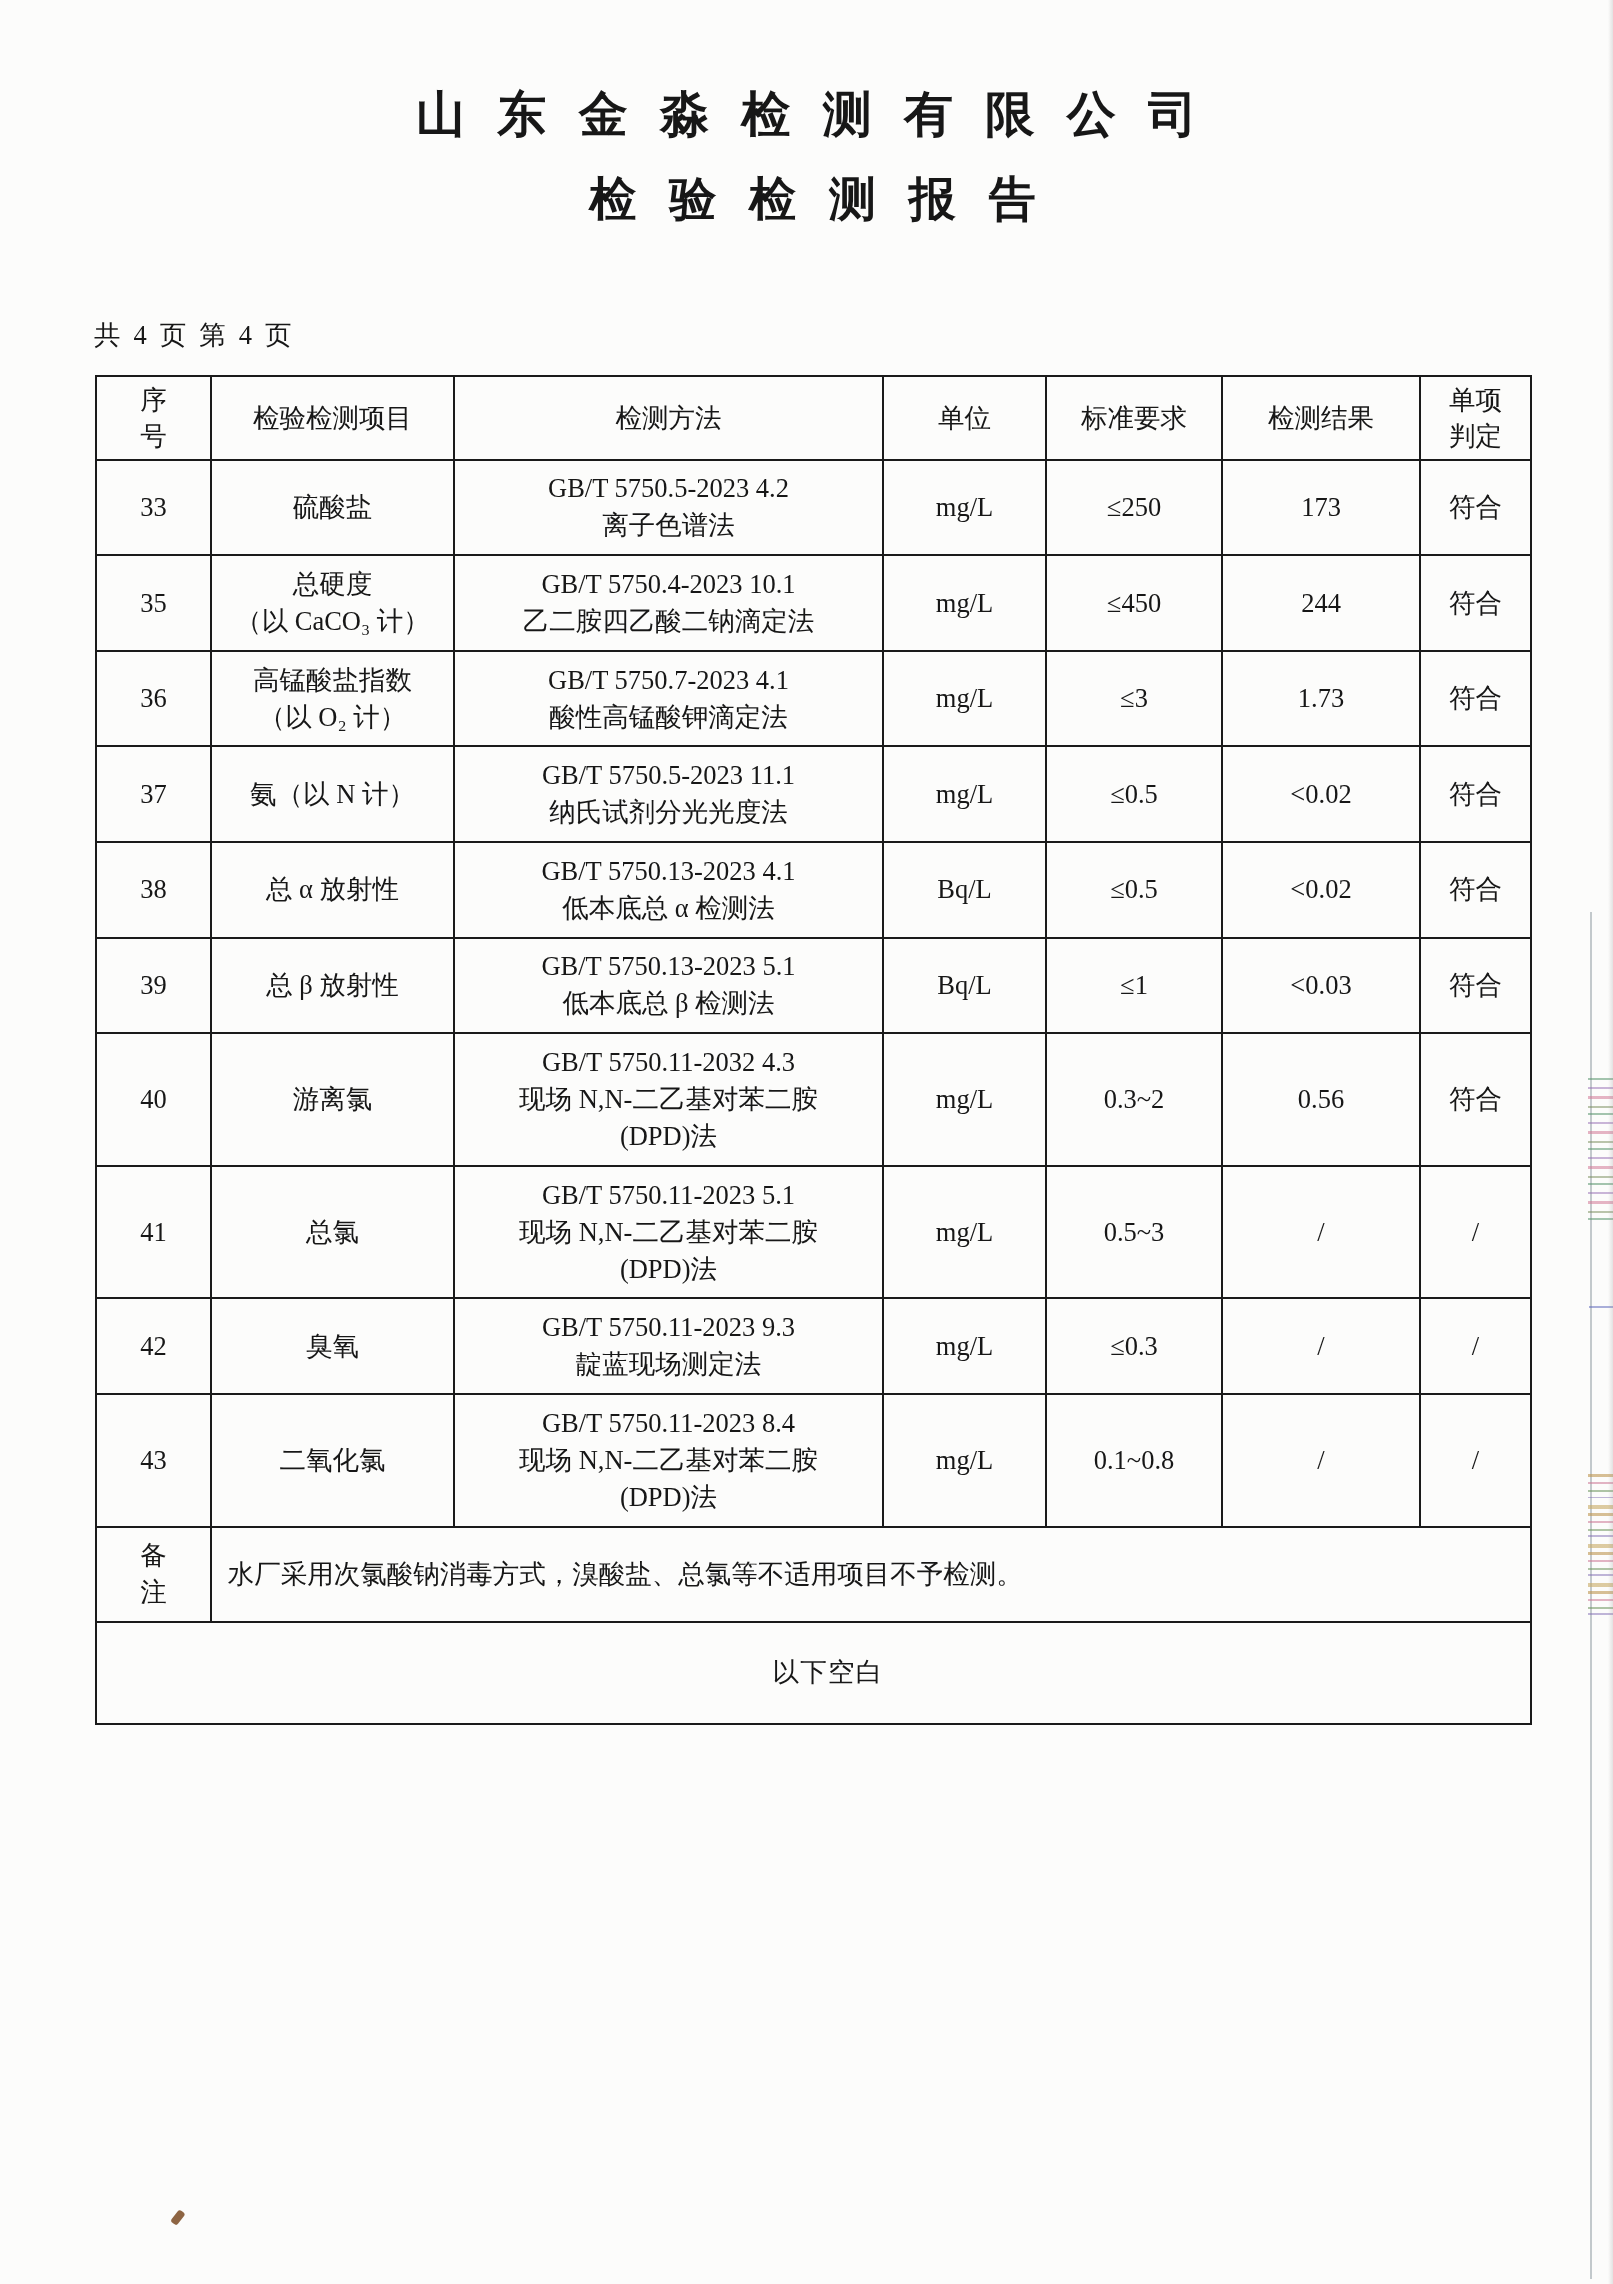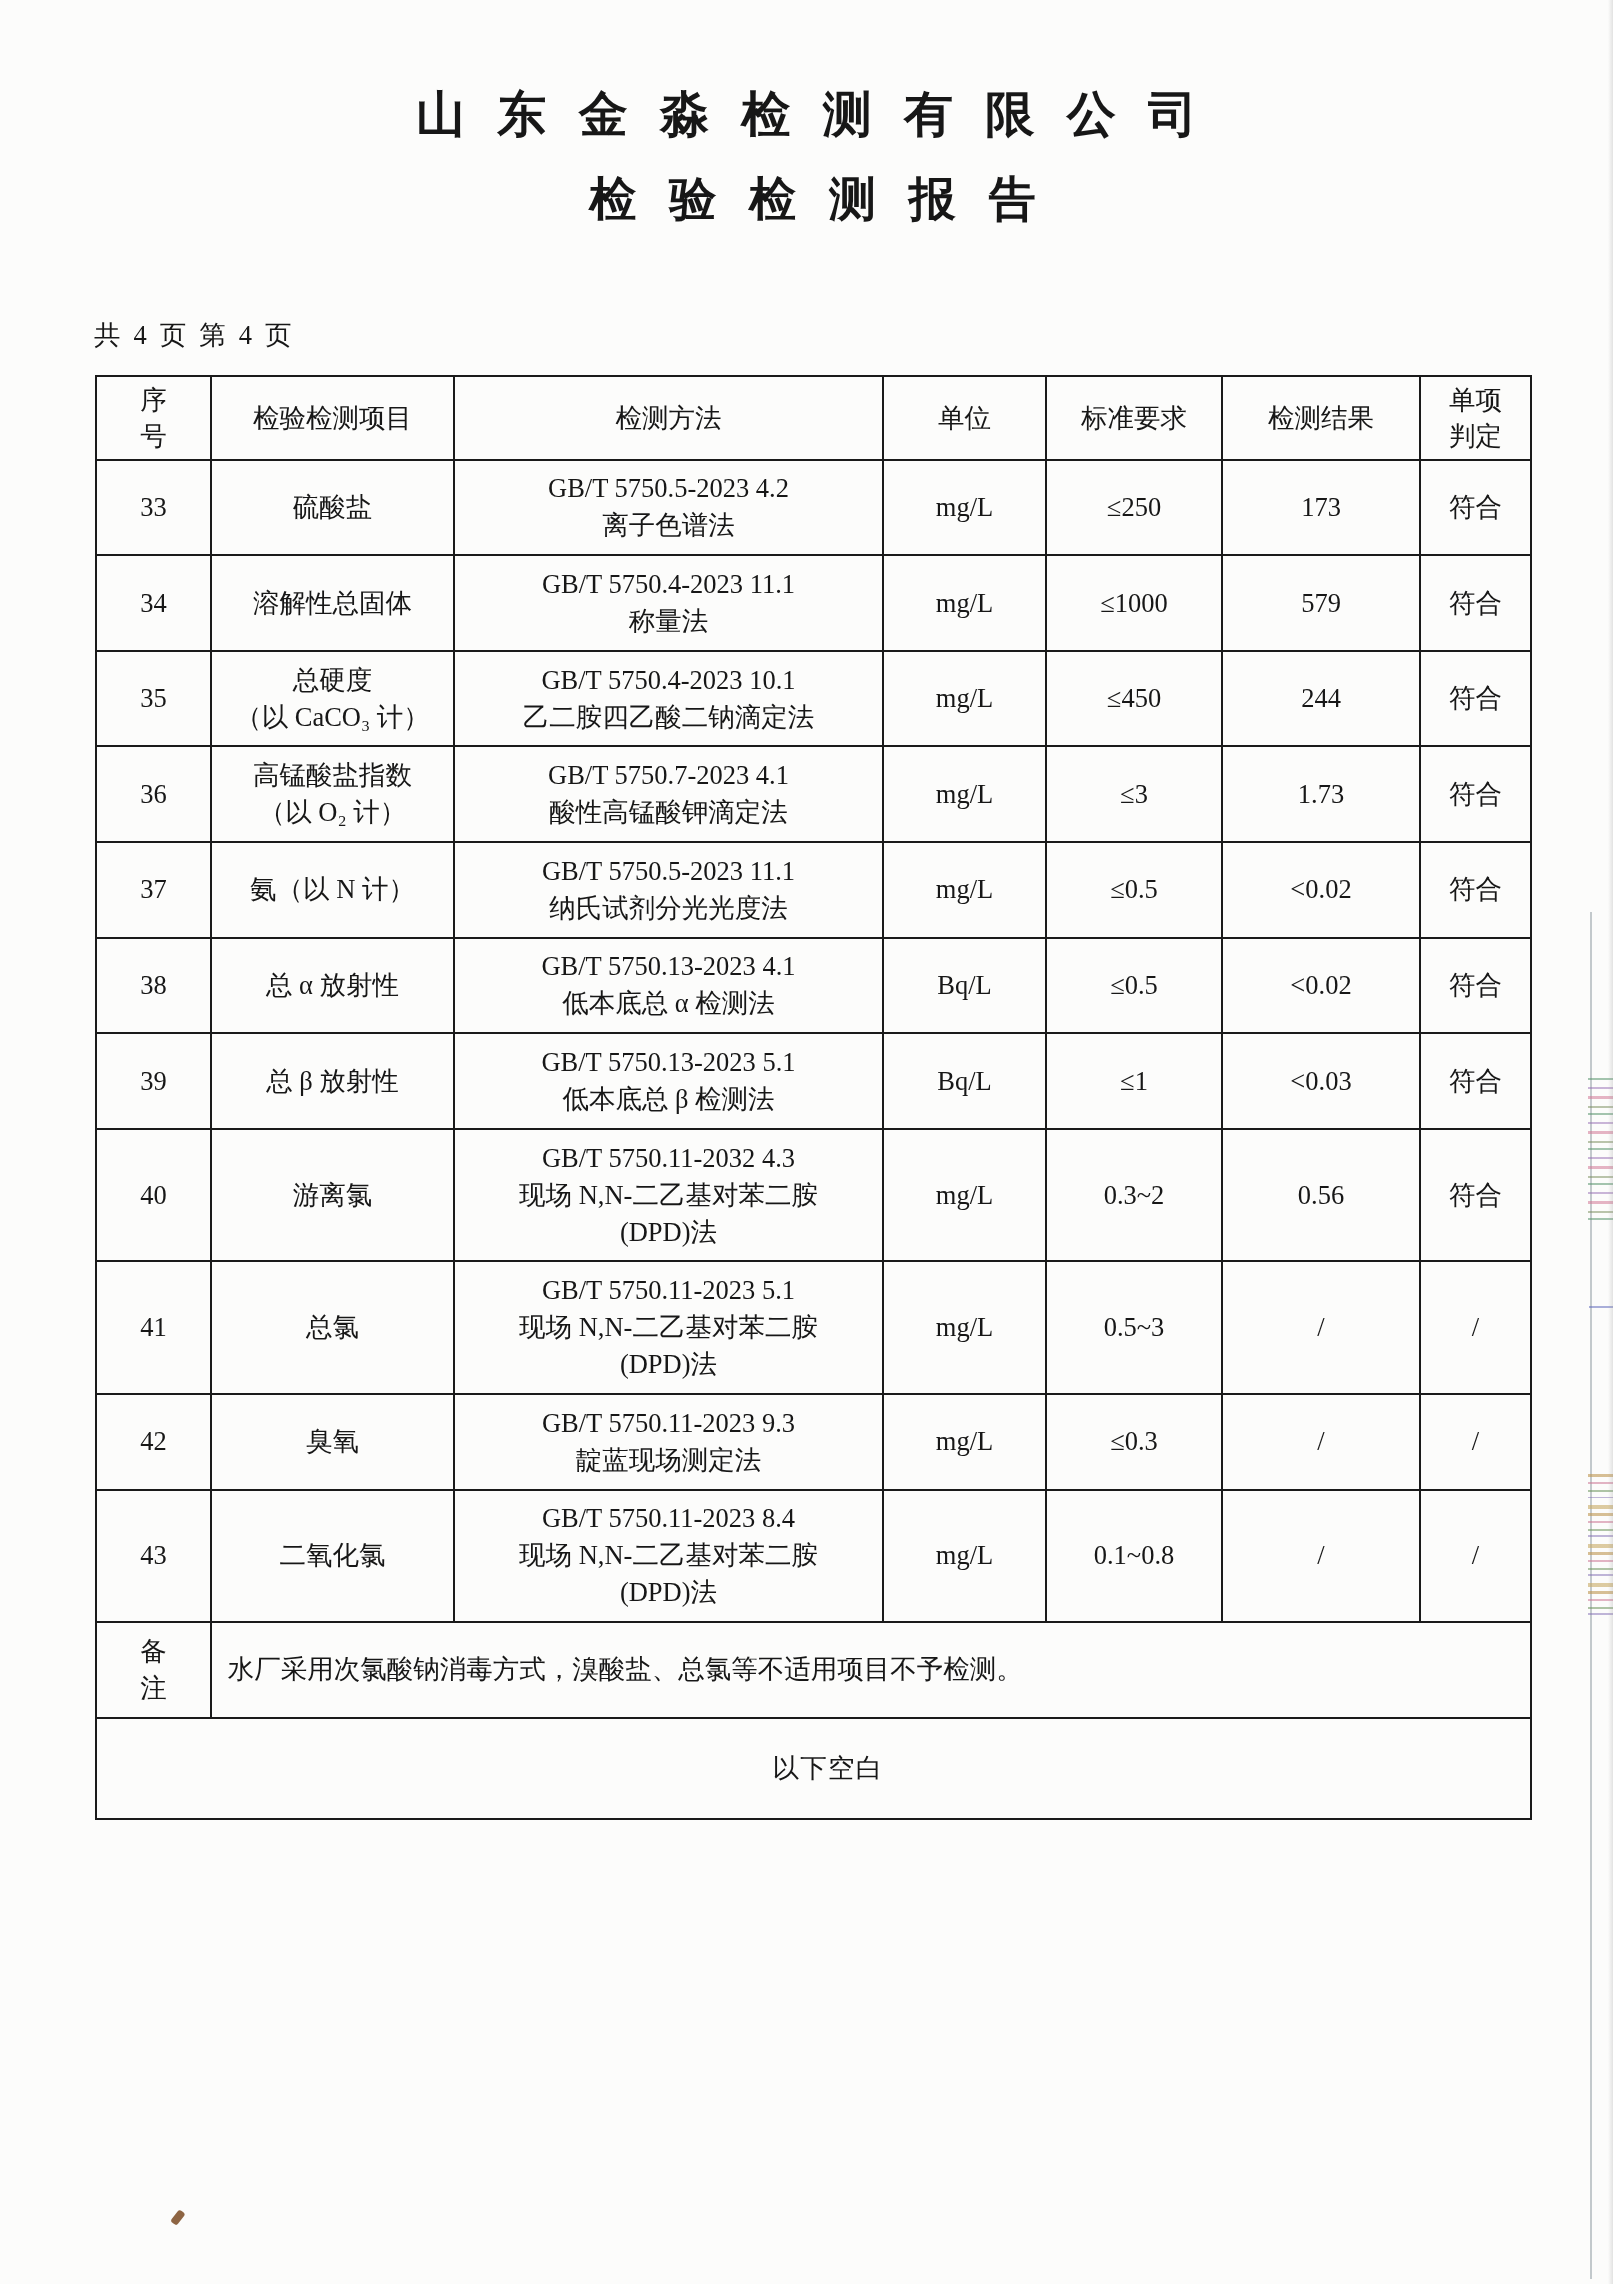--- a/index.html
+++ b/index.html
@@ -167,30 +167,20 @@
     <td class="c-no">33</td>
     <td class="c-item">硫酸盐</td>
     <td class="c-method">GB/T 5750.5-2023 4.2
 离子色谱法</td>
     <td class="c-unit">mg/L</td>
     <td class="c-standard">≤250</td>
     <td class="c-result">173</td>
     <td class="c-judge">符合</td>
   </tr>
 
-  <tr>
-    <td class="c-no">34</td>
-    <td class="c-item">溶解性总固体</td>
-    <td class="c-method">GB/T 5750.4-2023 11.1
-称量法</td>
-    <td class="c-unit">mg/L</td>
-    <td class="c-standard">≤1000</td>
-    <td class="c-result">579</td>
-    <td class="c-judge">符合</td>
-  </tr>
 
   <tr>
     <td class="c-no">35</td>
     <td class="c-item">总硬度
 （以 CaCO₃ 计）</td>
     <td class="c-method">GB/T 5750.4-2023 10.1
 乙二胺四乙酸二钠滴定法</td>
     <td class="c-unit">mg/L</td>
     <td class="c-standard">≤450</td>
     <td class="c-result">244</td>

